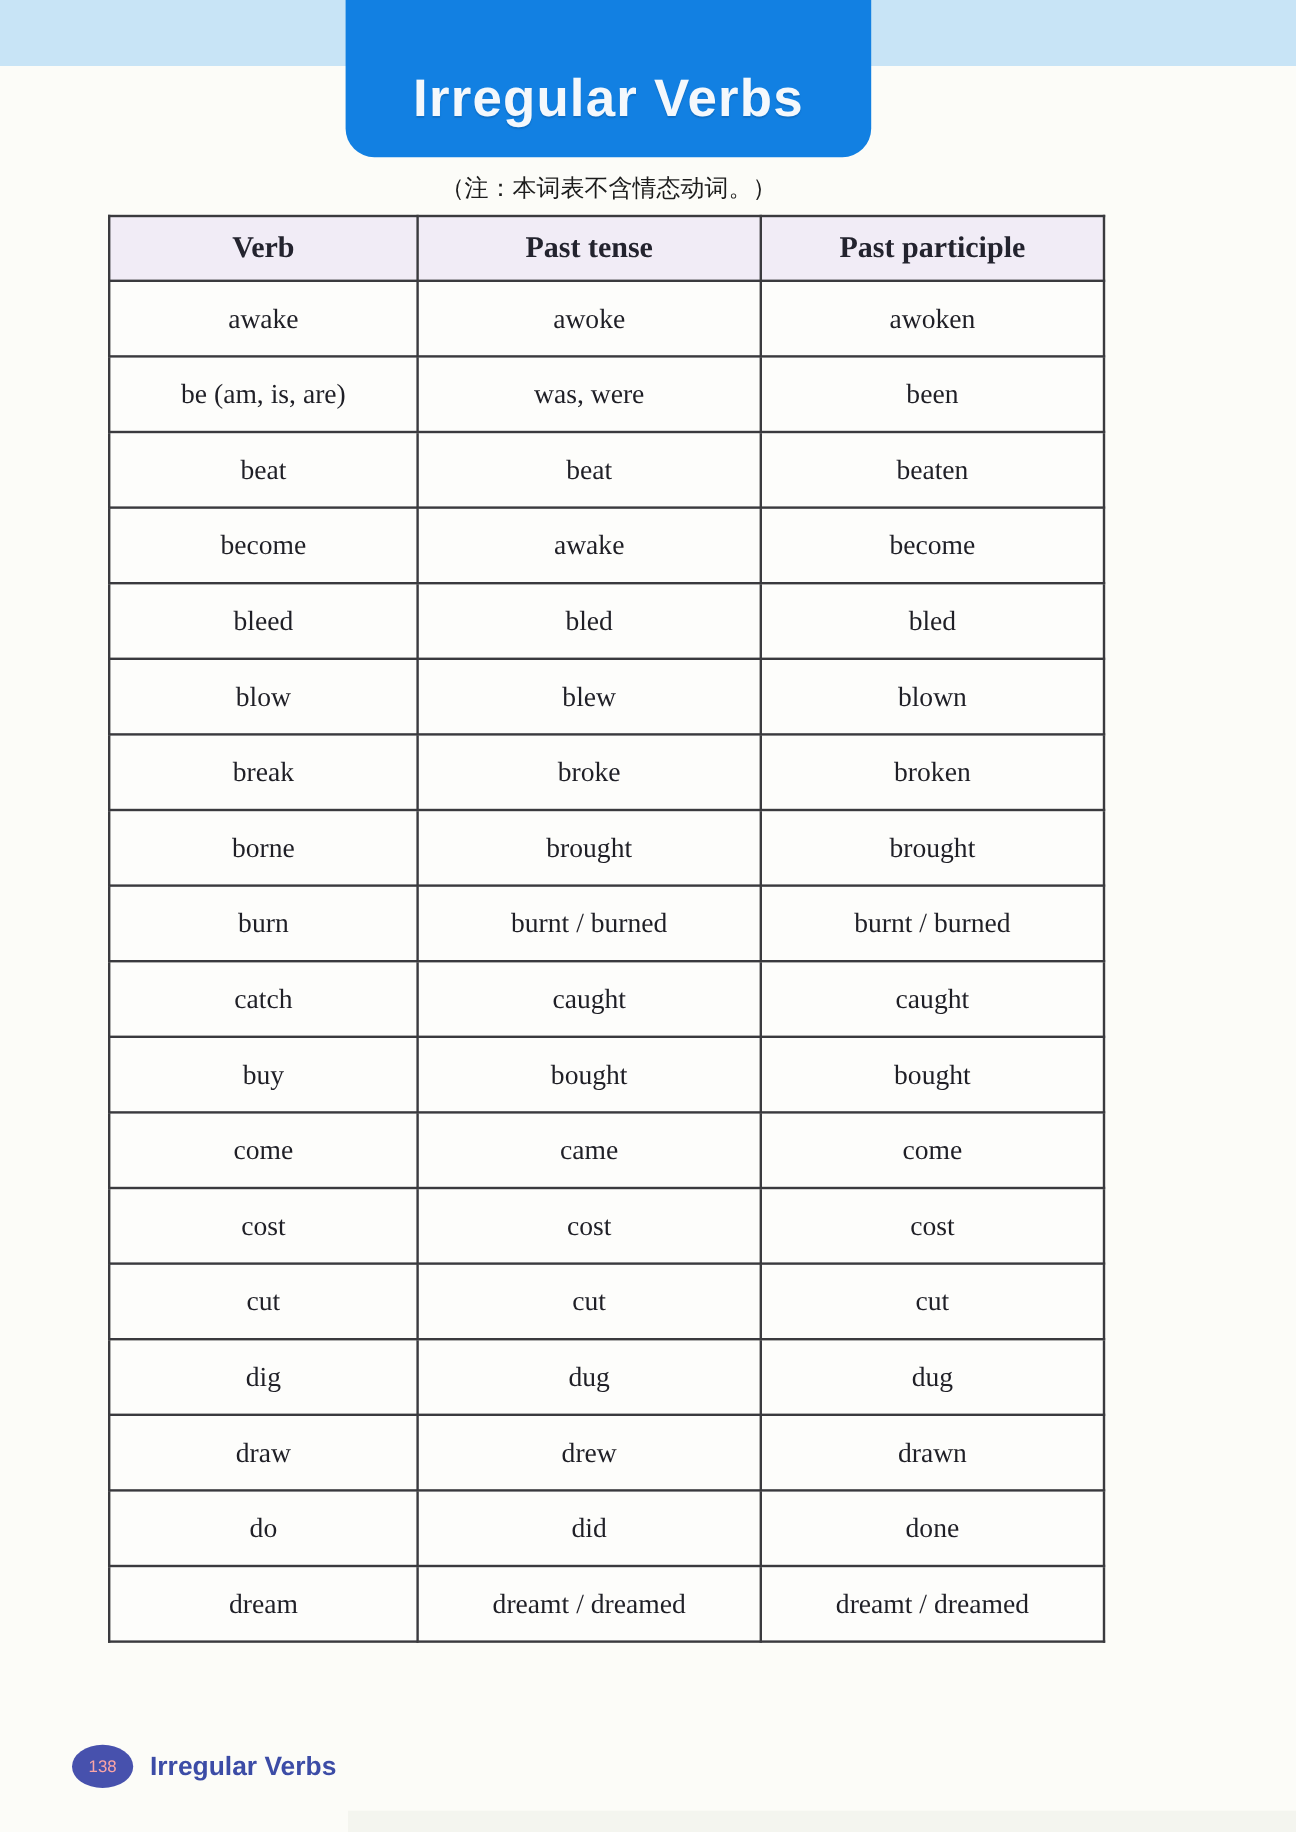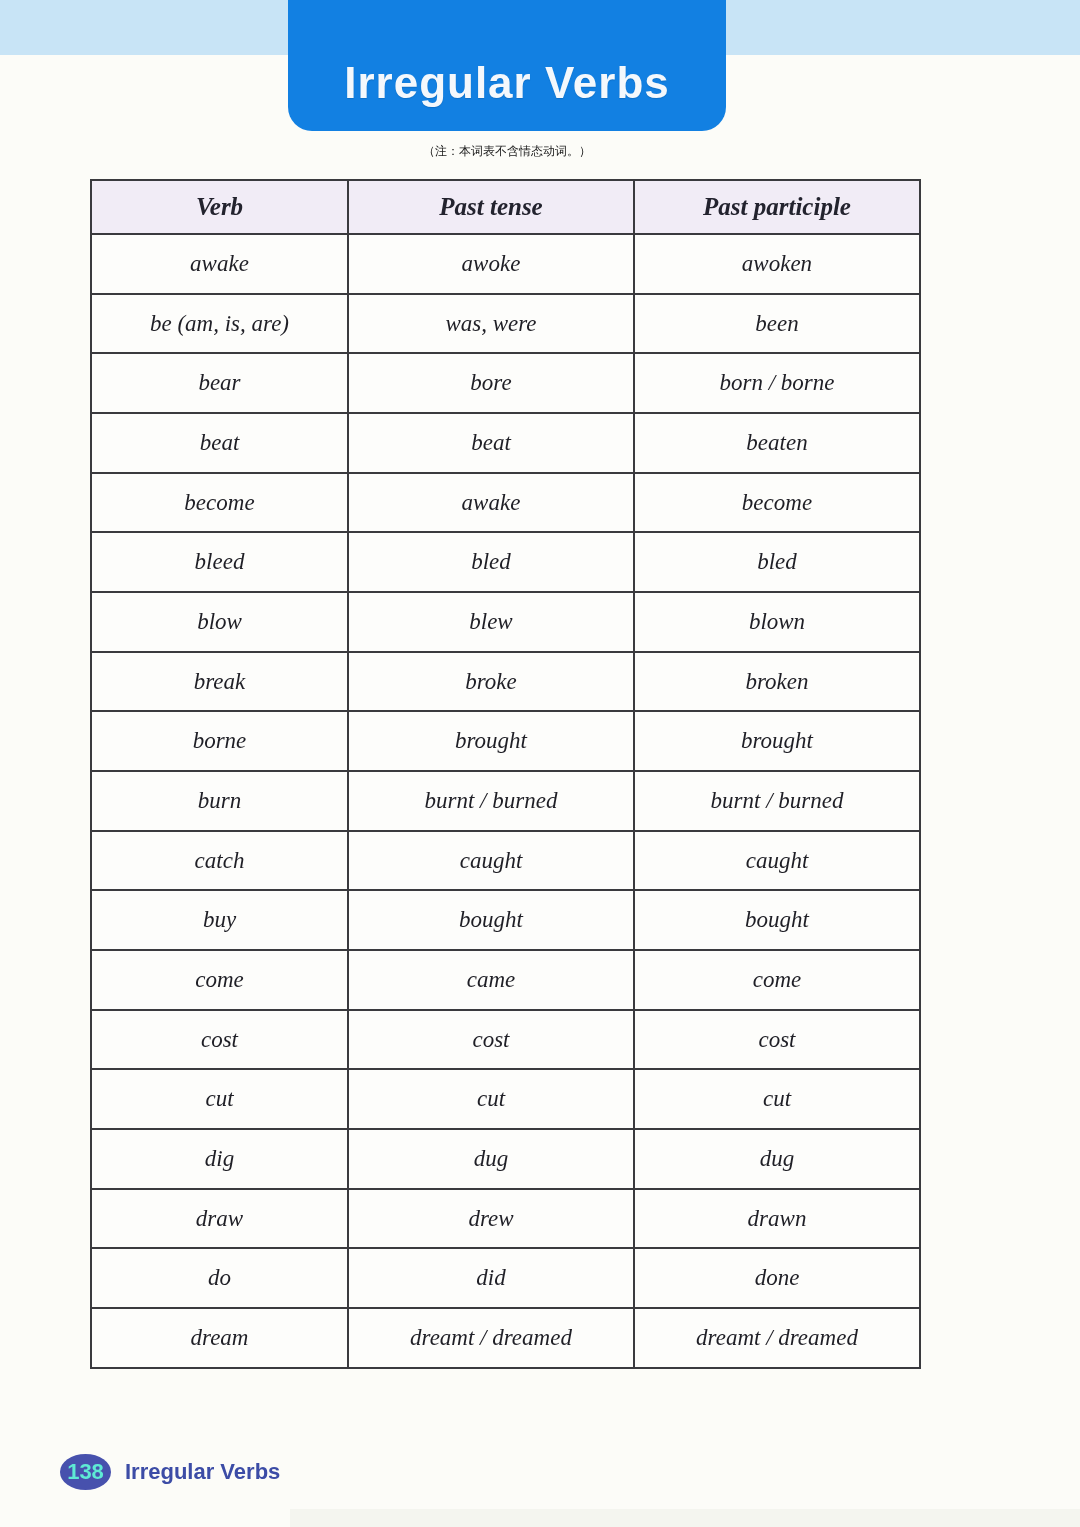--- a/index.html
+++ b/index.html
@@ -47,35 +47,34 @@
     color: #f4f8fc;
     text-shadow: 0 1px 1px rgba(0,60,120,0.25);
   }
 
   
   .note {
     position: absolute;
     left: 288px; top: 143px;
     width: 438px;
     text-align: center;
-    font-size: 12px;
+    font-size: 20px;
     color: #1c1c1c;
     font-family: "Liberation Serif", serif;
   }
 
   
   table.verbs {
     position: absolute;
     left: 90px; top: 179px;
     width: 831px;
     height: 1190px;
     border-collapse: collapse;
     table-layout: fixed;
     background: #fdfdfb;
-    font-style: italic;
   }
   table.verbs col.c1 { width: 31%; }
   table.verbs col.c2 { width: 34.5%; }
   table.verbs col.c3 { width: 34.5%; }
   table.verbs th, table.verbs td {
     border: 2px solid #3a3a3e;
     text-align: center;
     vertical-align: middle;
     padding: 0;
   }
@@ -101,24 +100,24 @@
     gap: 14px;
   }
   .badge {
     display: inline-flex;
     align-items: center;
     justify-content: center;
     width: 51px;
     height: 36px;
     border-radius: 50%;
     background: var(--footer-indigo, #4751ad);
-    color: #5eead4;
+    color: #fca5a5;
     font-family: "Liberation Sans", sans-serif;
-    font-weight: bold;
-    font-size: 22px;
+    font-weight: normal;
+    font-size: 14px;
   }
   .footer-label {
     font-family: "Liberation Sans", sans-serif;
     font-weight: bold;
     font-size: 22px;
     color: var(--footer-text, #3c4ca6);
   }
 
   
   .bottom-band {
@@ -161,25 +160,20 @@
           <td>awake</td>
           <td>awoke</td>
           <td>awoken</td>
         </tr>
         <tr>
           <td>be (am, is, are)</td>
           <td>was, were</td>
           <td>been</td>
         </tr>
         <tr>
-          <td>bear</td>
-          <td>bore</td>
-          <td>born / borne</td>
-        </tr>
-        <tr>
           <td>beat</td>
           <td>beat</td>
           <td>beaten</td>
         </tr>
         <tr>
           <td>become</td>
           <td>awake</td>
           <td>become</td>
         </tr>
         <tr>

